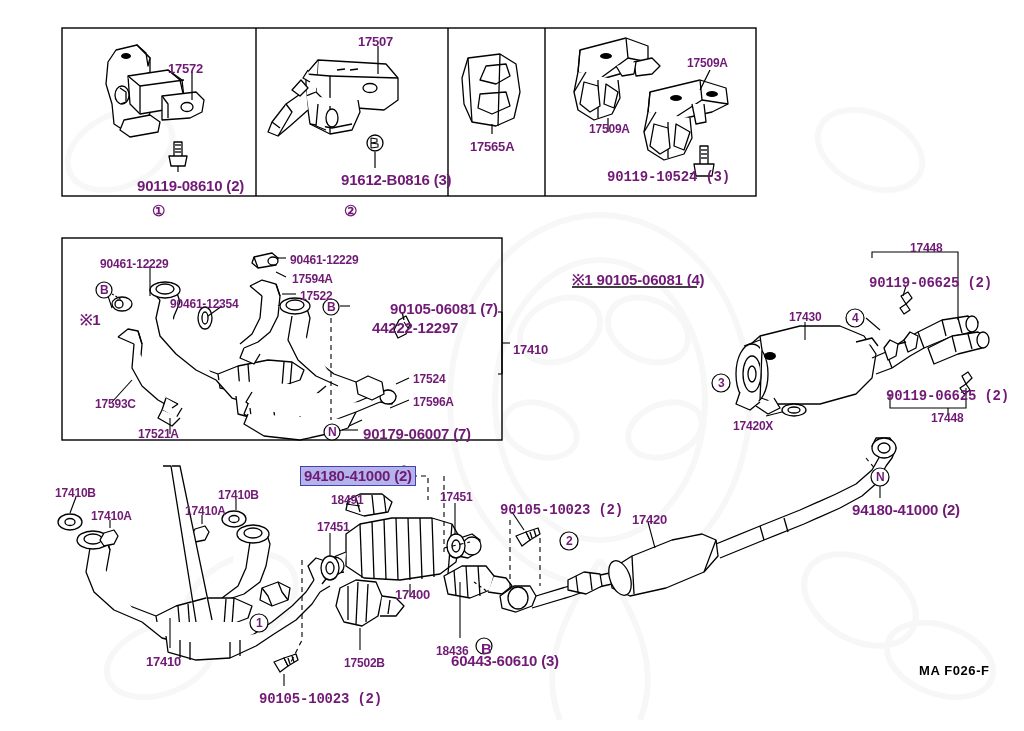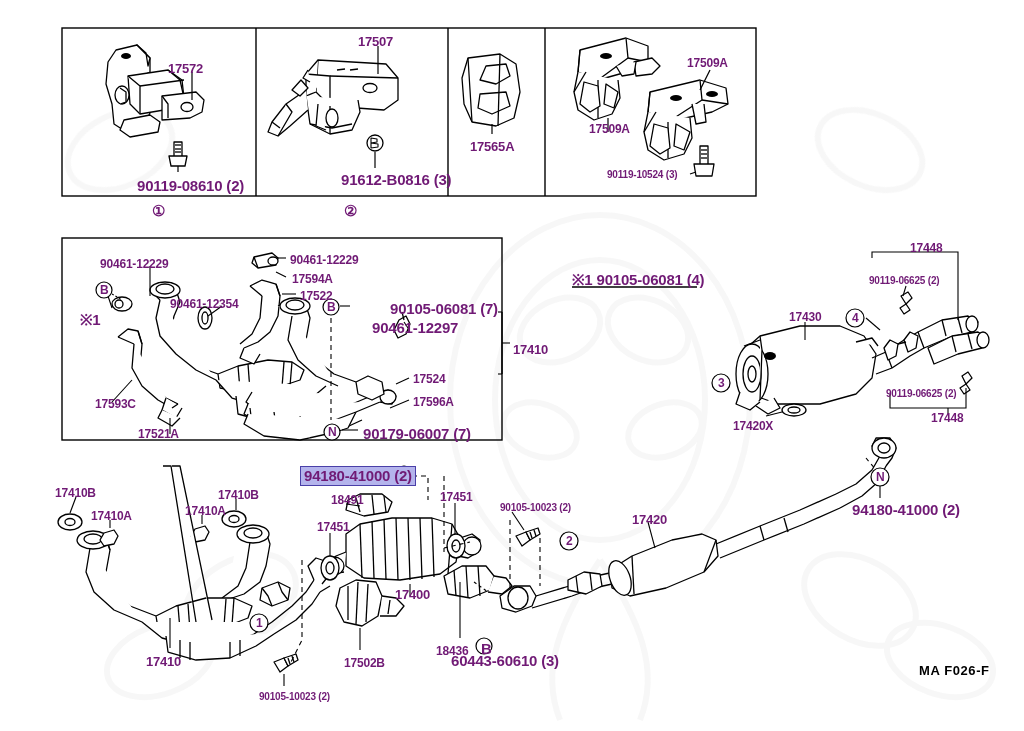--- a/index.html
+++ b/index.html
@@ -28,21 +28,21 @@
     font-family: "Liberation Sans", sans-serif;
     font-weight: bold;
     color: #701a75;
     white-space: nowrap;
     letter-spacing: -0.2px;
     line-height: 1;
   }
   .s13 { font-size: 13px; }
   .s12 { font-size: 12px; }
   .s11 { font-size: 15px; }
-  .s10 { font-size: 10px; }
+  .s10 { font-size: 14px; font-family: Liberation Mono, monospace; }
   .hl {
     background: #b4b4ec;
     border: 1px solid #4a3fa8;
     padding: 1px 3px 2px 3px;
   }
   .dcode {
     position: absolute;
     font-size: 13px;
     font-weight: bold;
     letter-spacing: 0.6px;
@@ -524,21 +524,21 @@
   <div class="lbl s12" style="left:589px; top:123px;">17509A</div>
   <div class="lbl s12" style="left:687px; top:57px;">17509A</div>
   <div class="lbl s10" style="left:607px; top:170px;">90119-10524 (3)</div>
 
   <div class="lbl s12" style="left:100px; top:258px;">90461-12229</div>
   <div class="lbl s12" style="left:290px; top:254px;">90461-12229</div>
   <div class="lbl s12" style="left:292px; top:273px;">17594A</div>
   <div class="lbl s12" style="left:300px; top:290px;">17522</div>
   <div class="lbl s12" style="left:170px; top:298px;">90461-12354</div>
   <div class="lbl s11" style="left:355px; top:301px;margin-left:35px;">90105-06081 (7)</div>
-  <div class="lbl s11" style="left:372px; top:320px;">90461-12297</div>
+  <div class="lbl s11" style="left:372px; top:320px;">44222-12297</div>
   <div class="lbl s12" style="left:95px; top:398px;">17593C</div>
   <div class="lbl s12" style="left:138px; top:428px;">17521A</div>
   <div class="lbl s12" style="left:413px; top:373px;">17524</div>
   <div class="lbl s12" style="left:413px; top:396px;">17596A</div>
   <div class="lbl s11" style="left:363px; top:426px;">90179-06007 (7)</div>
   <div class="lbl s13" style="left:513px; top:343px;">17410</div>
   <div class="lbl s11" style="left:80px; top:312px;">※1</div>
 
   <div class="lbl s11" style="left:572px; top:272px;">
     <span>※1</span><span style="display:inline-block;width:4px;"></span><span>90105-06081 (4)</span>

